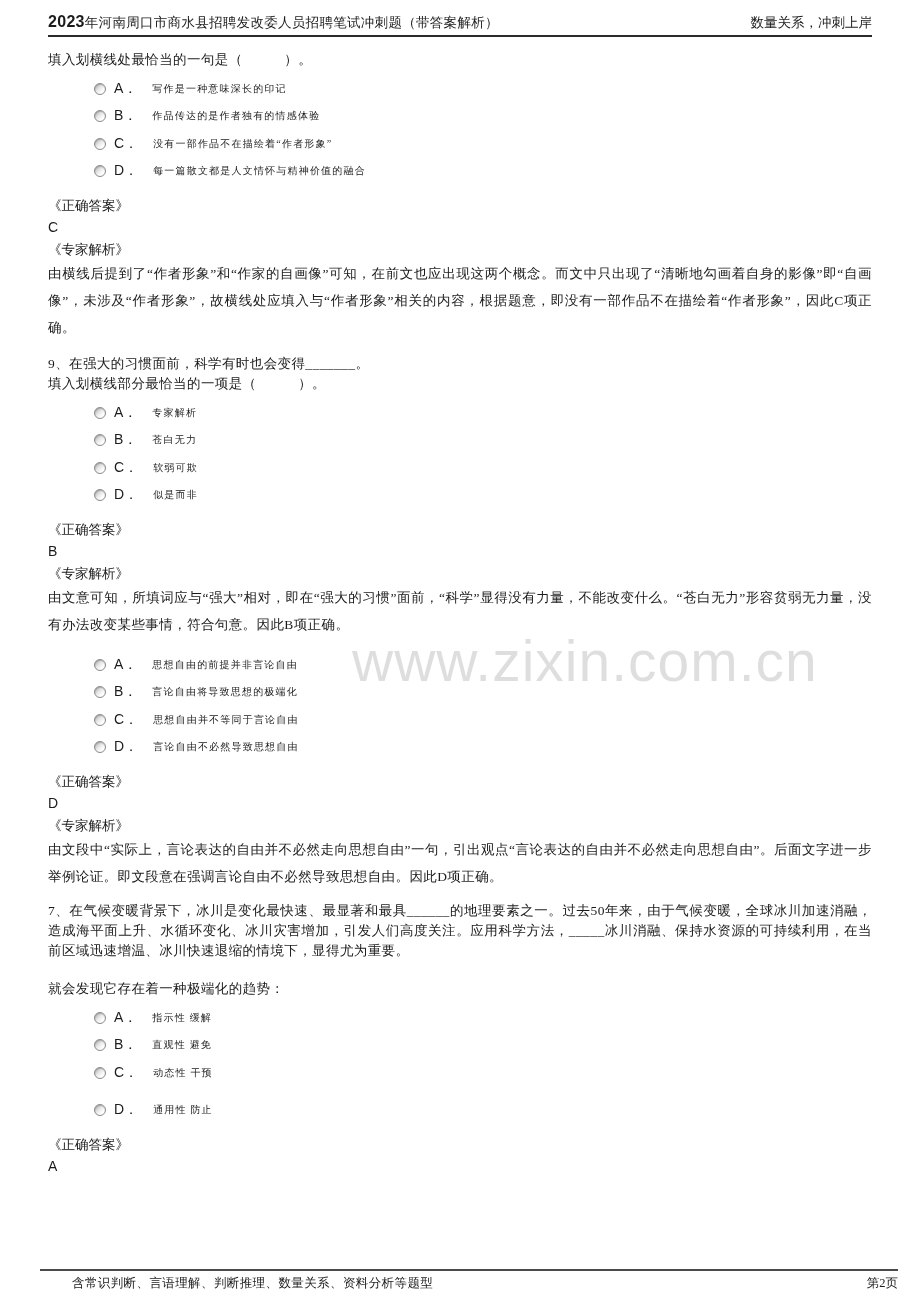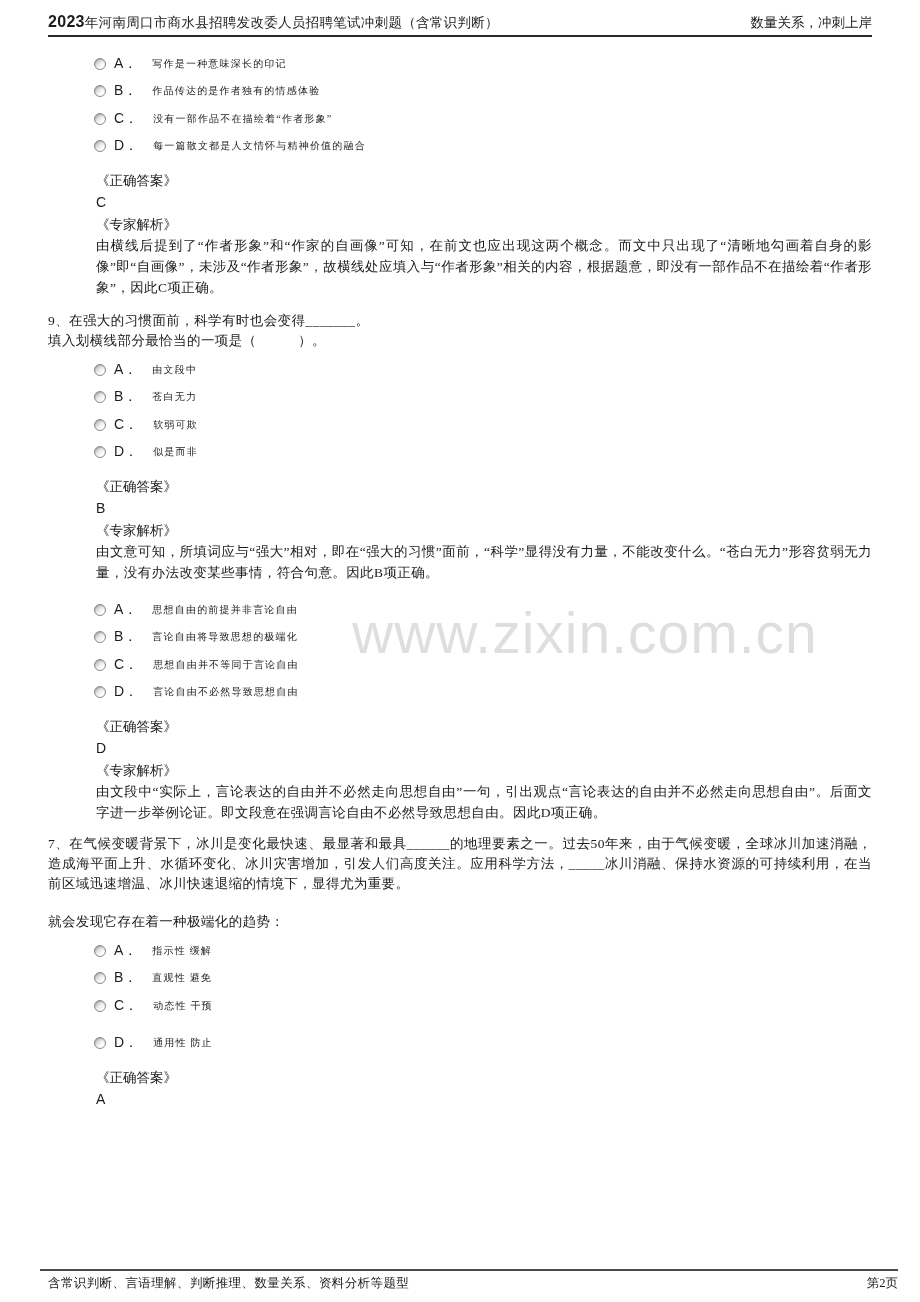--- a/index.html
+++ b/index.html
@@ -21,29 +21,29 @@
     font-family:"Liberation Sans", sans-serif;
     font-weight:bold;font-size:16px;
   }
   .header .slogan{font-size:13.5px;white-space:nowrap;}
   
   .stem,.prompt{
     font-size:13.5px;line-height:20px;letter-spacing:0.4px;
     white-space:pre-wrap;text-align:justify;
   }
   .analysis{
-    font-size:13.5px;line-height:21px;letter-spacing:0.4px;
+    font-size:13.5px;line-height:27px;letter-spacing:0.4px;
     white-space:pre-wrap;text-align:justify;
   }
   .ans-label{font-size:13.5px;margin-top:3px;line-height:20px;}
   .ans-value{
     font-family:"Liberation Sans", sans-serif;
     font-size:14px;line-height:20px;margin:1px 0 2px 0;
   }
-  .answer-sec{margin-top:11px;margin-left:48px;}
+  .answer-sec{margin-top:11px;}
   
   .opts{margin-top:5px;}
   .opt{
     display:flex;align-items:center;
     margin:0 0 0 46px;height:27.5px;
   }
   .radio{
     width:12px;height:12px;border-radius:50%;
     border:1px solid #8a8a8a;box-sizing:border-box;
     background:linear-gradient(135deg,#ababab 0%,#e9e9e9 45%,#ffffff 75%);
@@ -57,47 +57,48 @@
   .opt-text{font-size:10px;letter-spacing:1.2px;white-space:pre-wrap;}
   .gap-before{margin-top:10px;}
   
   #q1{margin-top:13px;}
   #q2{margin-top:13px;}
   #q3{margin-top:13px;}
   #q4{margin-top:11px;}
   .prompt-alone{margin-top:18px;}
   
   .watermark{
-    position:absolute;left:352px;top:600px;
+    position:absolute;left:352px;top:628px;
     font-family:"Liberation Sans", sans-serif;
     font-size:57px;letter-spacing:1px;
     color:rgba(0,0,0,0.13);
     white-space:nowrap;pointer-events:none;z-index:5;
   }
   
   .footer{
     position:absolute;left:40px;right:22px;top:1269px;
     border-top:2px solid #4a4a4a;
     display:flex;justify-content:space-between;
     padding-top:4px;
   }
-  .footer .f-left{font-size:12.5px;letter-spacing:0.4px;padding-left:8px;}
+  .footer .f-left{font-size:12.5px;letter-spacing:0.4px;padding-left:8px;margin-left:24px;}
   .footer .f-right{font-size:12.5px;}
 </style>
 </head>
 <body>
 
 <div class="page">
 
   <div class="header">
-    <div class="title"><span class="year">2023</span><span>年河南周口市商水县招聘发改委人员招聘笔试冲刺题（含常识判断）</span></div>
+    <div class="title"><span class="year">2023</span><span>年河南周口市商水县招聘发改委人员招聘笔试冲刺题（带答案解析）</span></div>
     <div class="slogan">数量关系，冲刺上岸</div>
   </div>
 
   <div class="q-block" id="q1">
+    <div class="prompt">填入划横线处最恰当的一句是（　　　）。</div>
     <div class="opts">
       <div class="opt">
         <span class="radio"></span>
         <span class="opt-label">A．</span>
         <span class="opt-text">写作是一种意味深长的印记</span>
       </div>
       <div class="opt">
         <span class="radio"></span>
         <span class="opt-label">B．</span>
         <span class="opt-text">作品传达的是作者独有的情感体验</span>
@@ -121,21 +122,21 @@
     </div>
   </div>
 
   <div class="q-block" id="q2">
     <div class="stem">9、在强大的习惯面前，科学有时也会变得_______。</div>
     <div class="prompt">填入划横线部分最恰当的一项是（　　　）。</div>
     <div class="opts">
       <div class="opt">
         <span class="radio"></span>
         <span class="opt-label">A．</span>
-        <span class="opt-text">由文段中</span>
+        <span class="opt-text">专家解析</span>
       </div>
       <div class="opt">
         <span class="radio"></span>
         <span class="opt-label">B．</span>
         <span class="opt-text">苍白无力</span>
       </div>
       <div class="opt">
         <span class="radio"></span>
         <span class="opt-label">C．</span>
         <span class="opt-text">软弱可欺</span>

